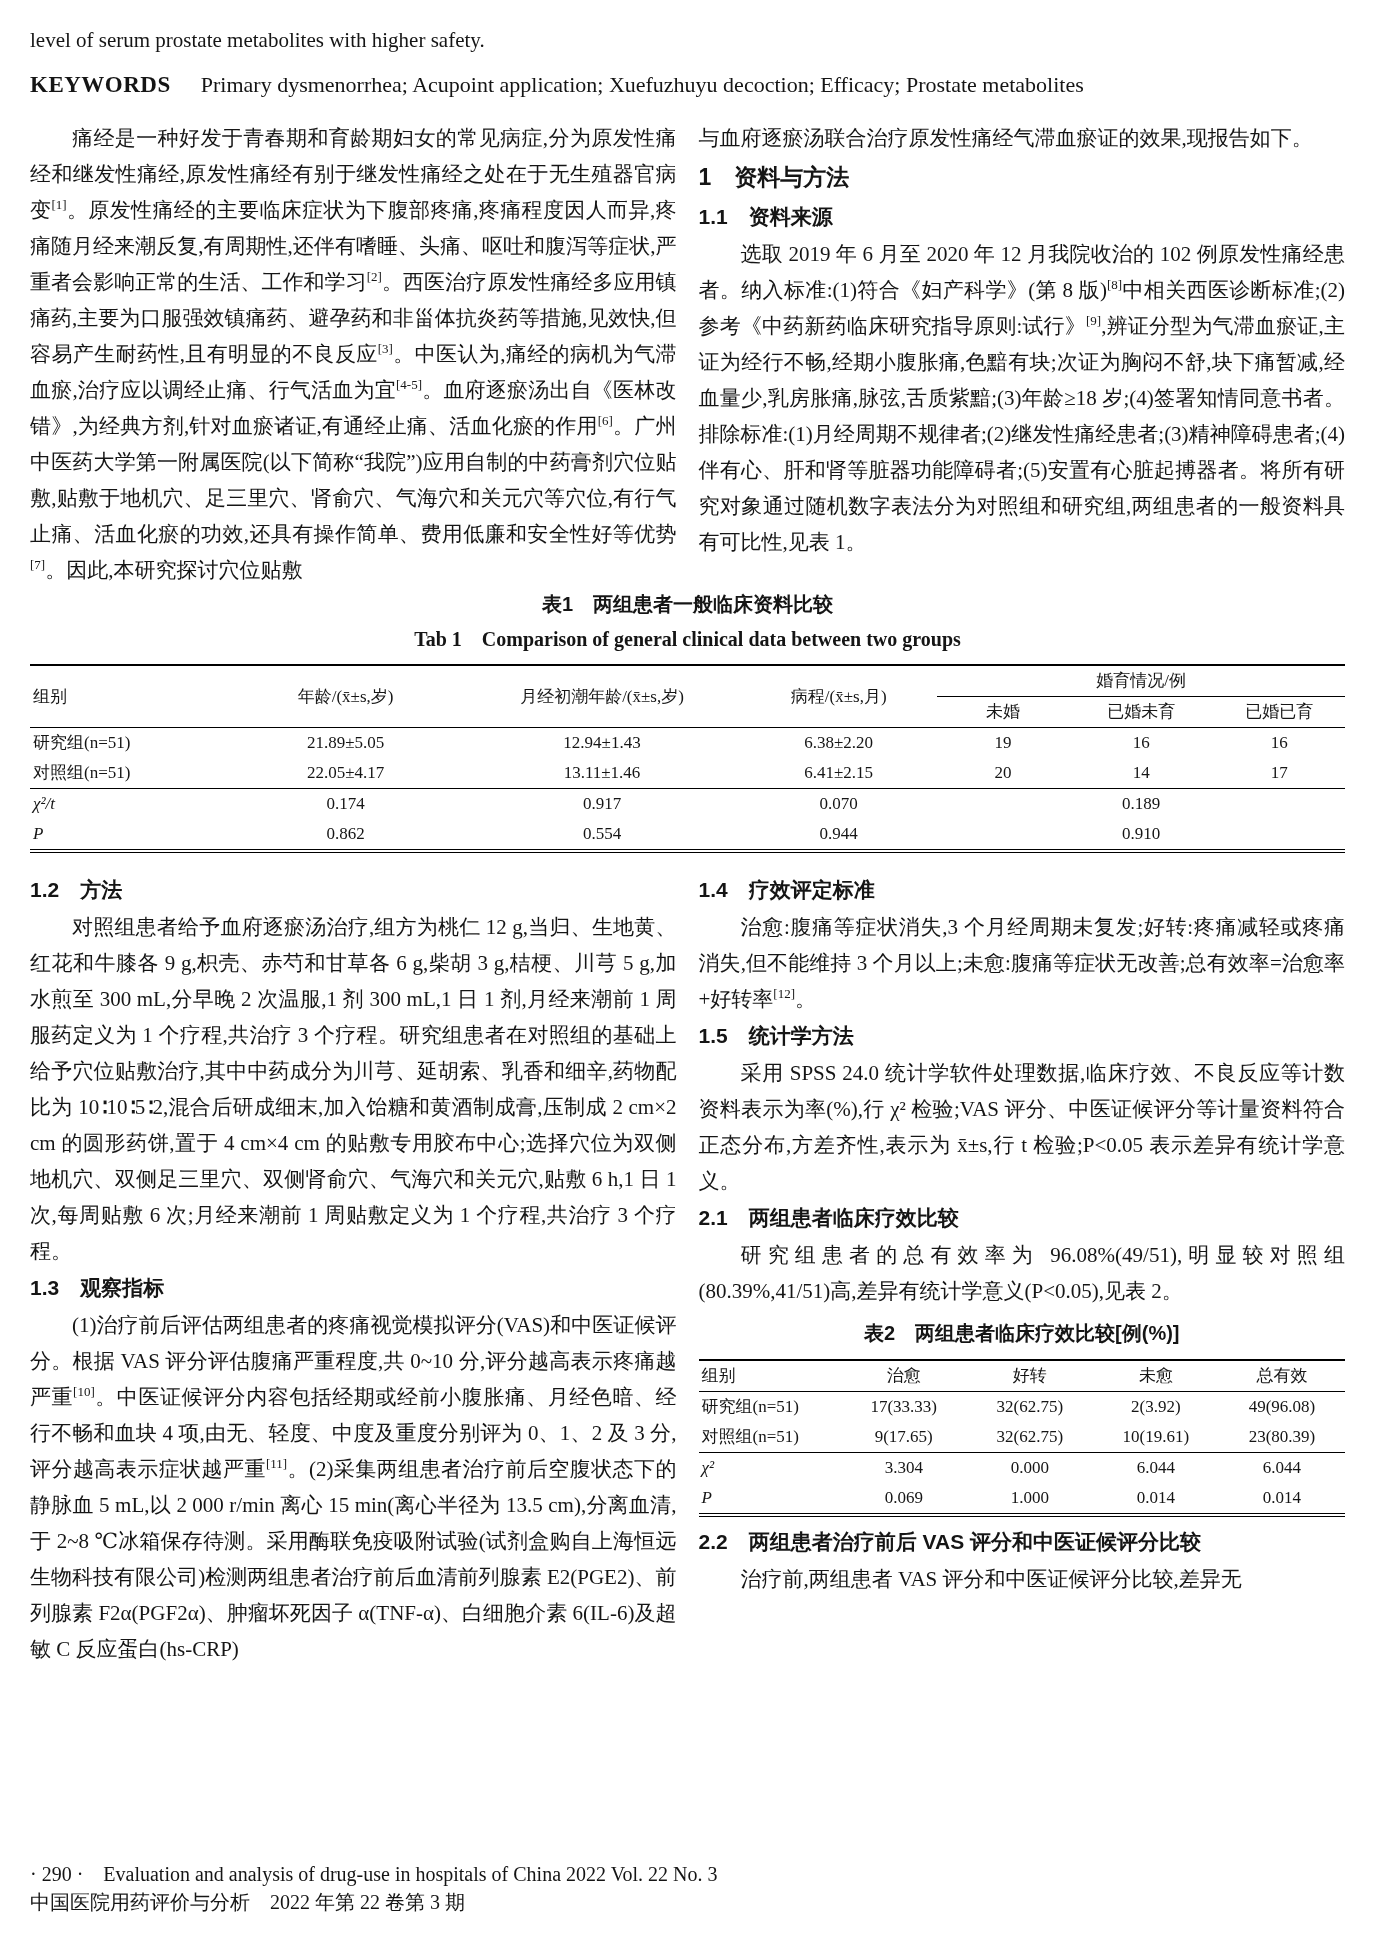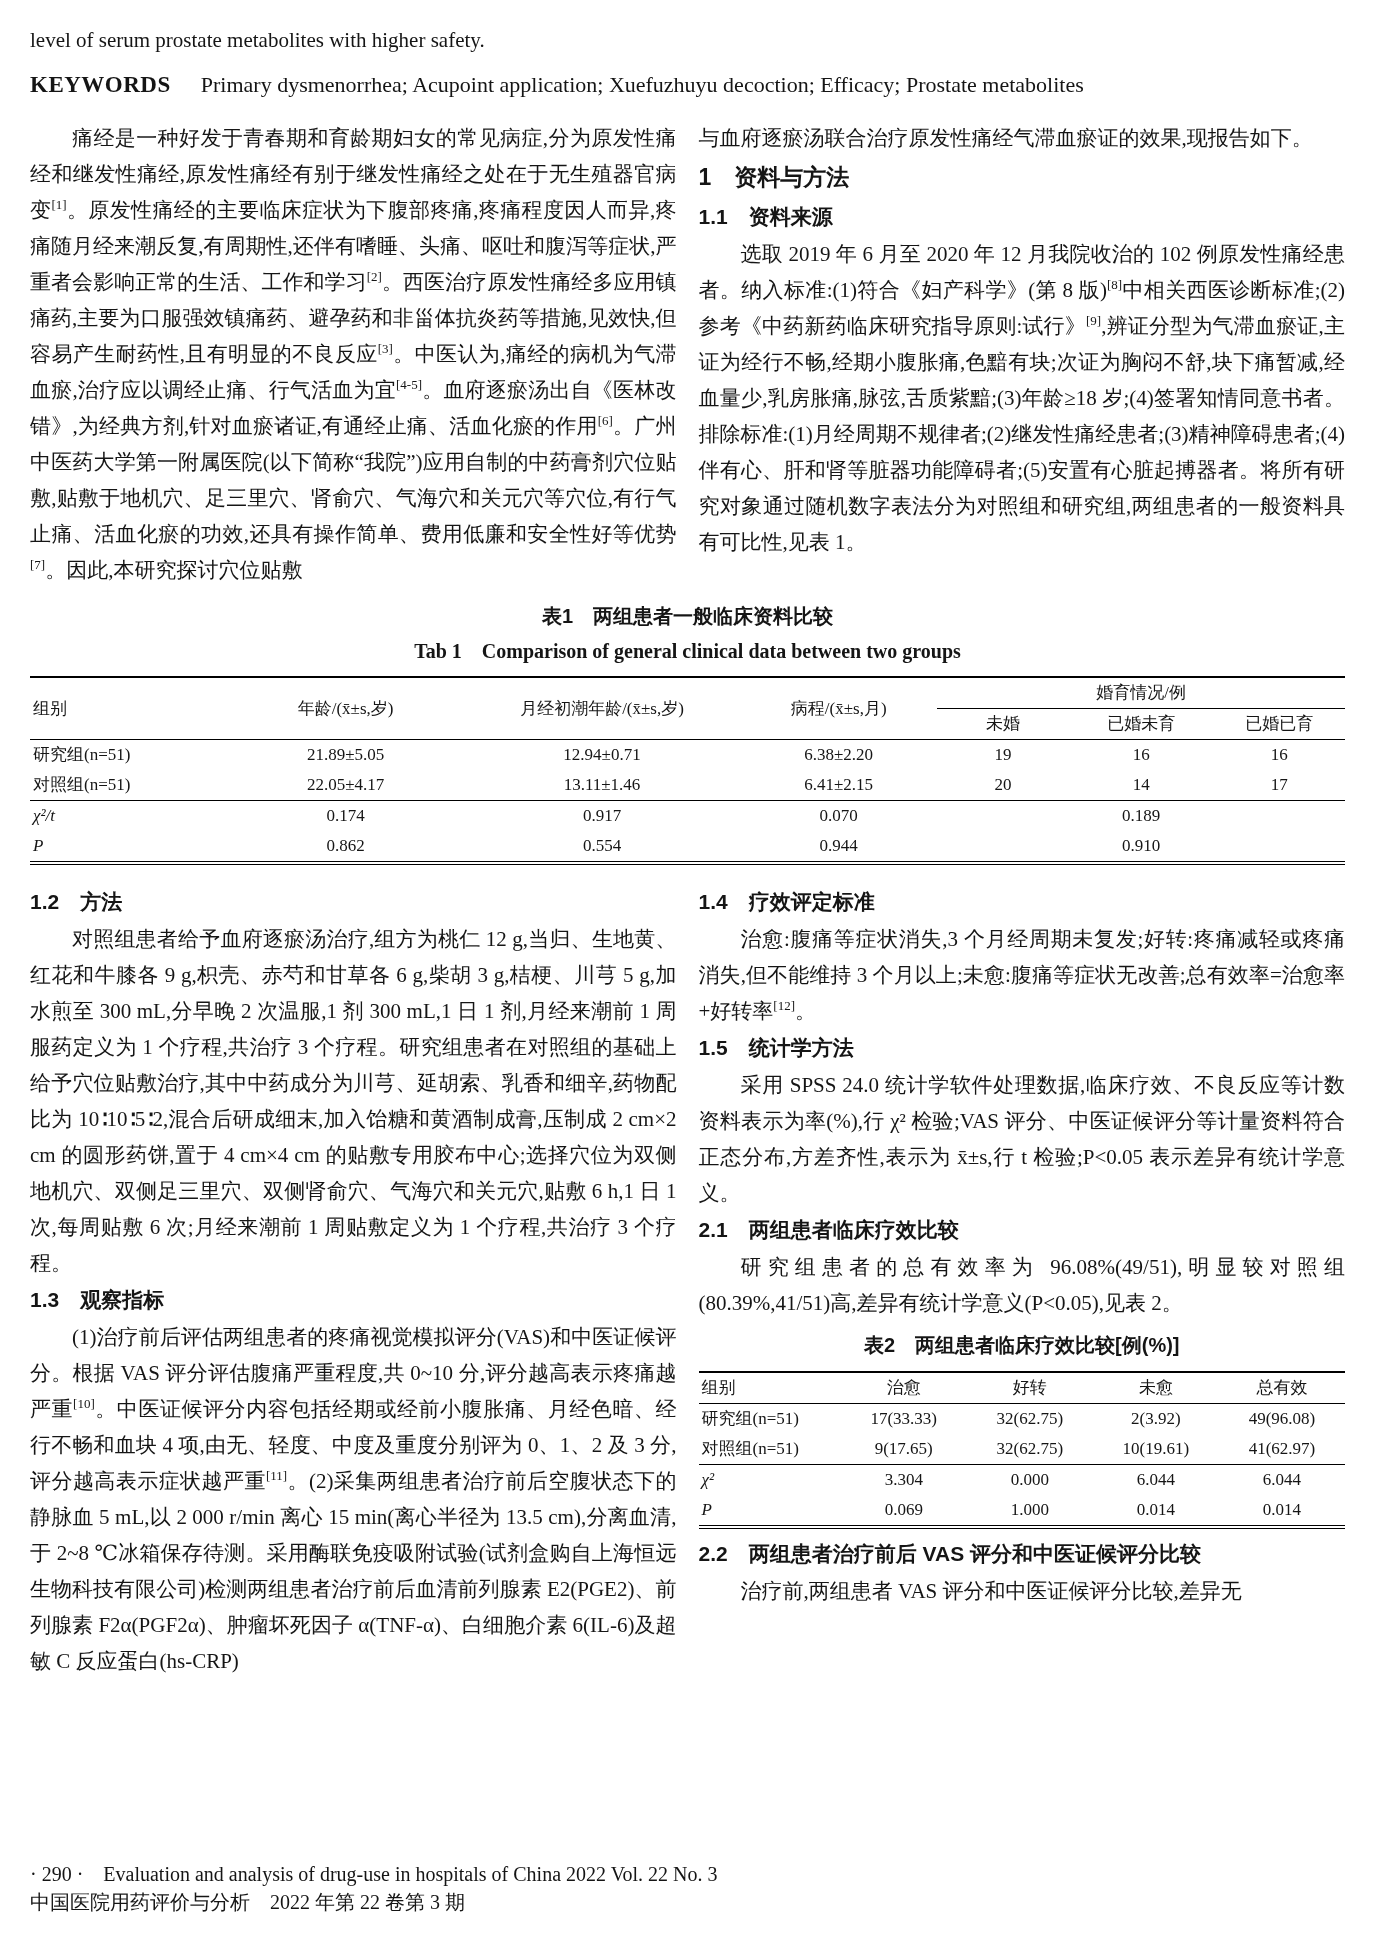--- a/index.html
+++ b/index.html
@@ -24,21 +24,21 @@
 
   h2.h-num {
     font-family:"Liberation Sans","DejaVu Sans",sans-serif;
     font-size:23px; font-weight:bold; line-height:42px;
   }
   h3.h-sub {
     font-family:"Liberation Sans","DejaVu Sans",sans-serif;
     font-size:21px; font-weight:bold; line-height:38px;
   }
 
-  .tableblock { margin-top:12px; }
+  .tableblock { margin-top:0; }
   .cap-zh {
     text-align:center; font-family:"Liberation Sans","DejaVu Sans",sans-serif;
     font-weight:bold; font-size:20px; line-height:32px;
   }
   .cap-en { text-align:center; font-weight:bold; font-size:20px; line-height:30px; margin-top:4px; }
 
   table { width:100%; border-collapse:collapse; font-size:17px; margin-top:10px; }
   .t1, .t2 { border-top:2.5px solid #000; border-bottom:4px double #000; }
   th, td { font-weight:normal; text-align:center; padding:4px 3px; line-height:22px; }
   .cl { text-align:left; }
@@ -103,21 +103,21 @@
         <tr class="hrow2">
           <th>未婚</th>
           <th>已婚未育</th>
           <th>已婚已育</th>
         </tr>
       </thead>
       <tbody>
         <tr>
           <td class="cl">研究组(n=51)</td>
           <td>21.89±5.05</td>
-          <td>12.94±0.71</td>
+          <td>12.94±1.43</td>
           <td>6.38±2.20</td>
           <td>19</td>
           <td>16</td>
           <td>16</td>
         </tr>
         <tr>
           <td class="cl">对照组(n=51)</td>
           <td>22.05±4.17</td>
           <td>13.11±1.46</td>
           <td>6.41±2.15</td>
@@ -183,21 +183,21 @@
               <td>17(33.33)</td>
               <td>32(62.75)</td>
               <td>2(3.92)</td>
               <td>49(96.08)</td>
             </tr>
             <tr>
               <td class="cl">对照组(n=51)</td>
               <td>9(17.65)</td>
               <td>32(62.75)</td>
               <td>10(19.61)</td>
-              <td>41(62.97)</td>
+              <td>23(80.39)</td>
             </tr>
             <tr class="stat-first">
               <td class="cl it">χ²</td>
               <td>3.304</td>
               <td>0.000</td>
               <td>6.044</td>
               <td>6.044</td>
             </tr>
             <tr>
               <td class="cl it">P</td>

